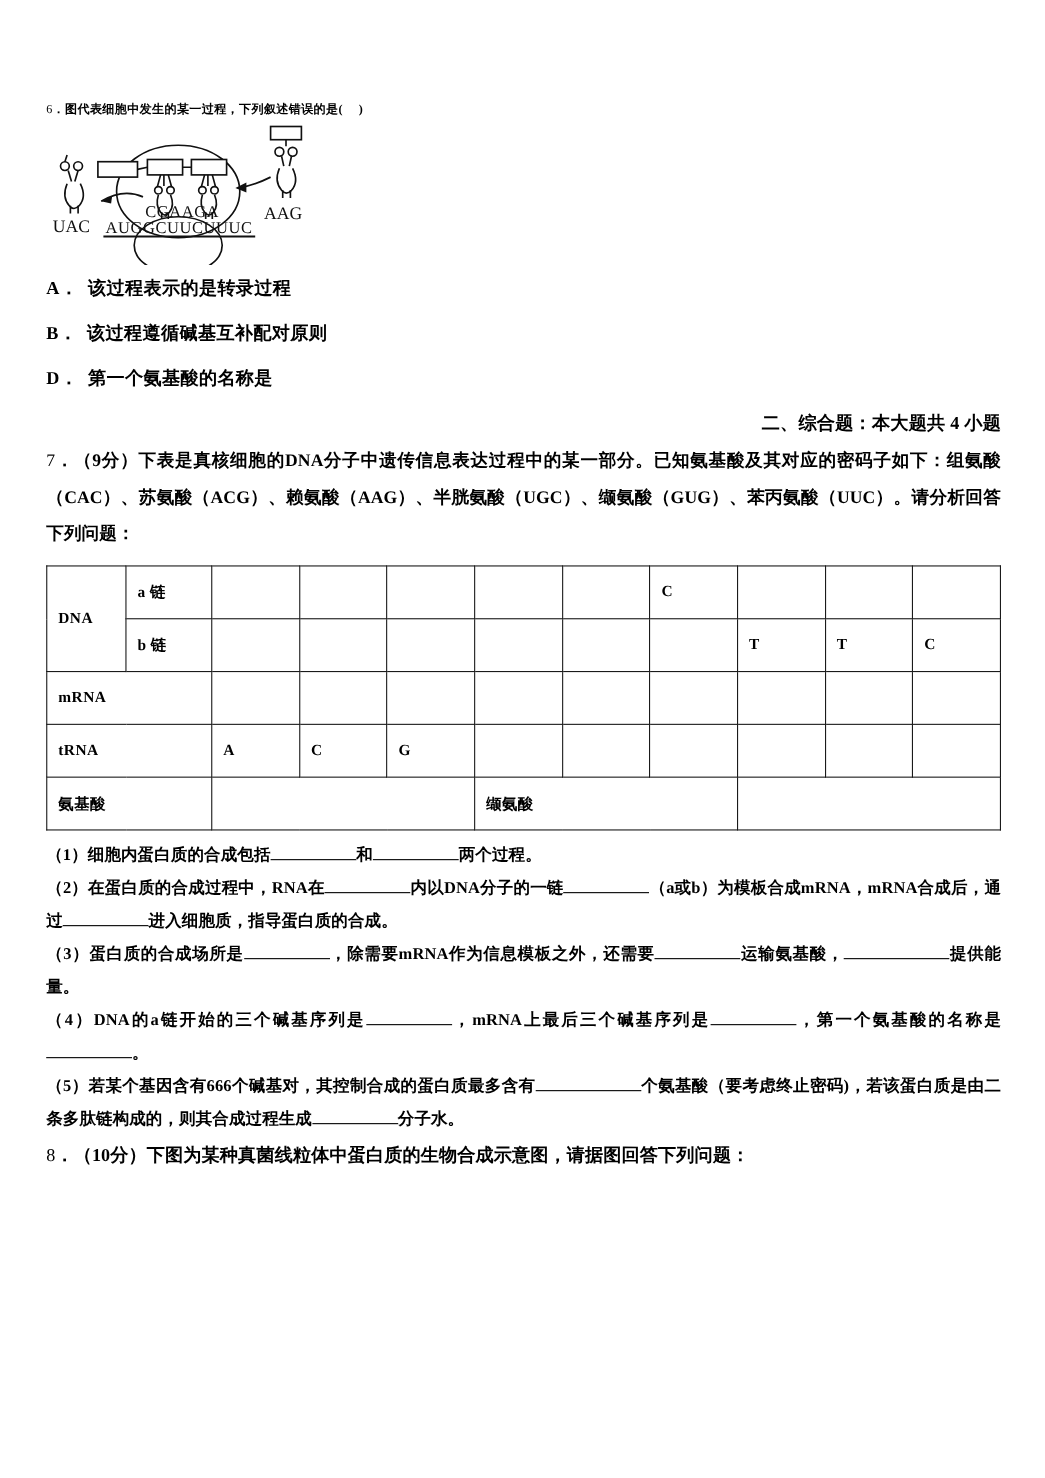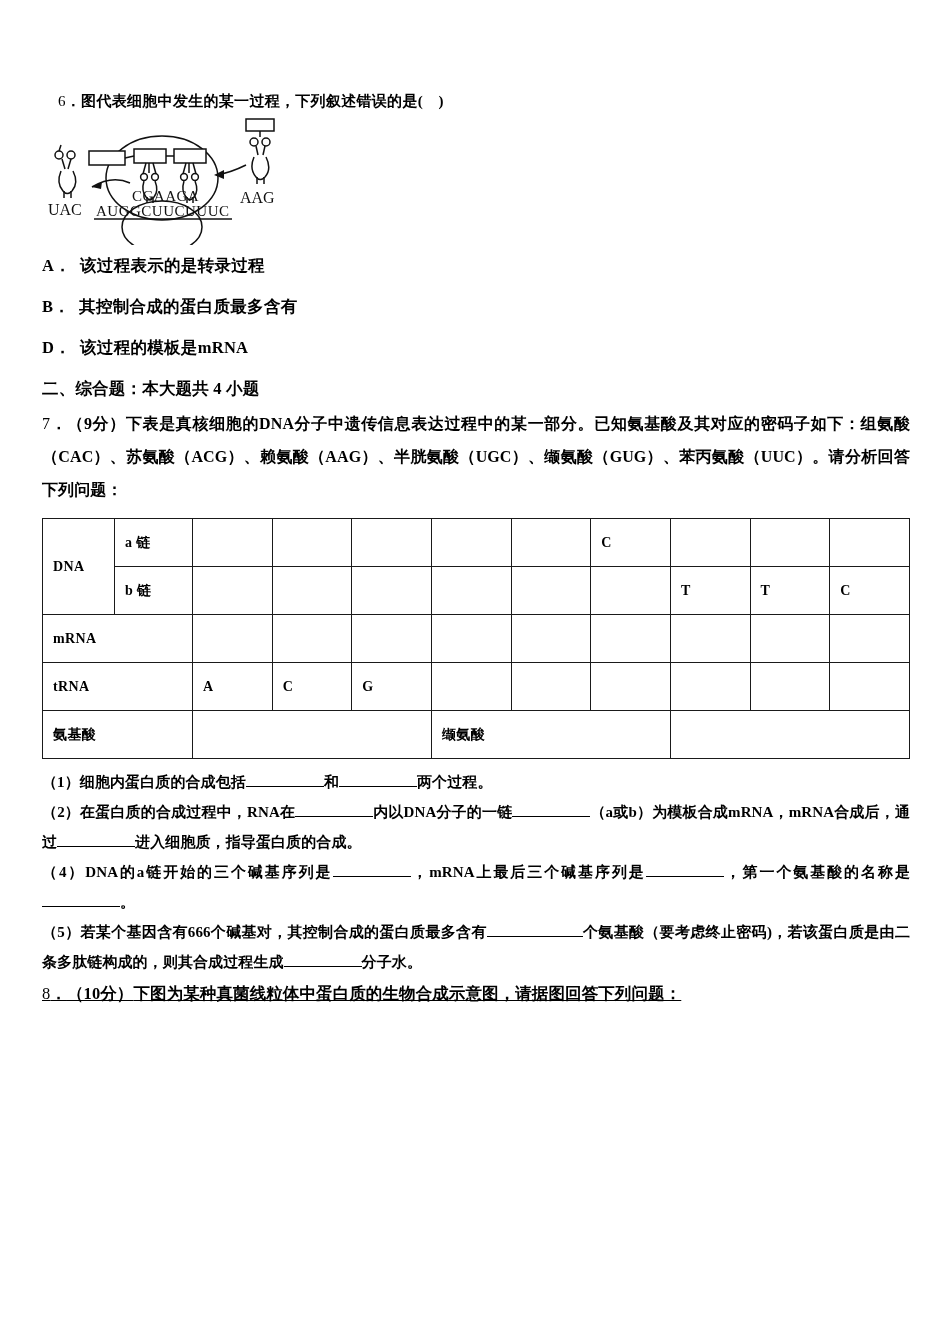--- a/index.html
+++ b/index.html
@@ -22,23 +22,23 @@
     padding: 0;
     box-sizing: border-box;
   }
   .content {
     position: absolute;
     left: 42px;
     top: 92px;
     width: 868px;
   }
   .q6-head {
-    font-size: 15px;
-    font-weight: bold;
-    margin: 0 0 4px 16px;
+    font-size: 11px;
+    font-weight: bold;
+    margin: 0 0 4px 0;
     letter-spacing: 0.3px;
   }
   .q6-head .num { font-family: "Liberation Serif", serif; font-weight: normal; }
   .paren { letter-spacing: 6px; }
 
   
   .options {
     margin-top: 6px;
   }
   .opt {
@@ -48,20 +48,21 @@
     letter-spacing: 0.3px;
   }
   .opt .lbl { margin-right: 9px; }
 
   
   .section-head {
     font-size: 16.5px;
     font-weight: bold;
     margin: 2px 0 8px 0;
     letter-spacing: 0.2px;
+    text-align: right;
   }
 
   
   .stem {
     font-size: 16px;
     font-weight: bold;
     line-height: 2.05;
     letter-spacing: 0.1px;
     text-align: justify;
     margin: 0 0 12px 0;
@@ -105,21 +106,20 @@
     height: 1em;
   }
   .b-md { width: 78px; }
   .b-lg { width: 96px; }
 
   .q8 {
     font-size: 16.5px;
     font-weight: bold;
     letter-spacing: 0.1px;
     margin: 6px 0 0 0;
-    text-decoration: underline;
   }
   .q8 .qnum { font-weight: normal; }
 
   
   .figure-wrap {
     position: relative;
     width: 280px;
     height: 130px;
     margin: 4px 0 10px -8px;
   }
@@ -218,24 +218,24 @@
           <text x="14" y="100" font-family="'Liberation Serif',serif" font-size="16" fill="#111">UAC</text>
           <text x="206" y="88" font-family="'Liberation Serif',serif" font-size="16" fill="#111">AAG</text>
         </svg>
       </div>
 
       <div class="options">
         <p class="opt">
           <span class="lbl">A．</span><span>该过程表示的是转录过程</span>
         </p>
         <p class="opt">
-          <span class="lbl">B．</span><span>其控制合成的蛋白质最多含有</span>
+          <span class="lbl">B．</span><span>该过程遵循碱基互补配对原则</span>
         </p>
         <p class="opt">
-          <span class="lbl">D．</span><span>该过程的模板是mRNA</span>
+          <span class="lbl">D．</span><span>第一个氨基酸的名称是</span>
         </p>
       </div>
     </div>
 
     <p class="section-head">二、综合题：本大题共 4 小题</p>
 
     <p class="stem">
       <span class="qnum">7</span>．<span>（9分）</span><span>下表是真核细胞的DNA分子中遗传信息表达过程中的某一部分。已知氨基酸及其对应的密码子如下：组氨酸（CAC）、苏氨酸（ACG）、赖氨酸（AAG）、半胱氨酸（UGC）、缬氨酸（GUG）、苯丙氨酸（UUC）。请分析回答下列问题：</span>
     </p>
 
@@ -313,20 +313,23 @@
     </table>
 
     <p class="subq">
       <span>（1）细胞内蛋白质的合成包括</span><span class="blank b-md"></span><span>和</span><span class="blank b-md"></span><span>两个过程。</span>
     </p>
 
     <p class="subq">
       <span>（2）在蛋白质的合成过程中，RNA在</span><span class="blank b-md"></span><span>内以DNA分子的一链</span><span class="blank b-md"></span><span>（a或b）为模板合成mRNA，mRNA合成后，通过</span><span class="blank b-md"></span><span>进入细胞质，指导蛋白质的合成。</span>
     </p>
 
+    <p class="subq">
+      <span>（3）蛋白质的合成场所是</span><span class="blank b-md"></span><span>，除需要mRNA作为信息模板之外，还需要</span><span class="blank b-md"></span><span>运输氨基酸，</span><span class="blank b-lg"></span><span>提供能量。</span>
+    </p>
 
     <p class="subq">
       <span>（4）DNA的a链开始的三个碱基序列是</span><span class="blank b-md"></span><span>，mRNA上最后三个碱基序列是</span><span class="blank b-md"></span><span>，第一个氨基酸的名称是</span><span class="blank b-md"></span><span>。</span>
     </p>
 
     <p class="subq">
       <span>（5）若某个基因含有666个碱基对，其控制合成的蛋白质最多含有</span><span class="blank b-lg"></span><span>个氨基酸（要考虑终止密码)，若该蛋白质是由二条多肽链构成的，则其合成过程生成</span><span class="blank b-md"></span><span>分子水。</span>
     </p>
 
     <p class="q8">

